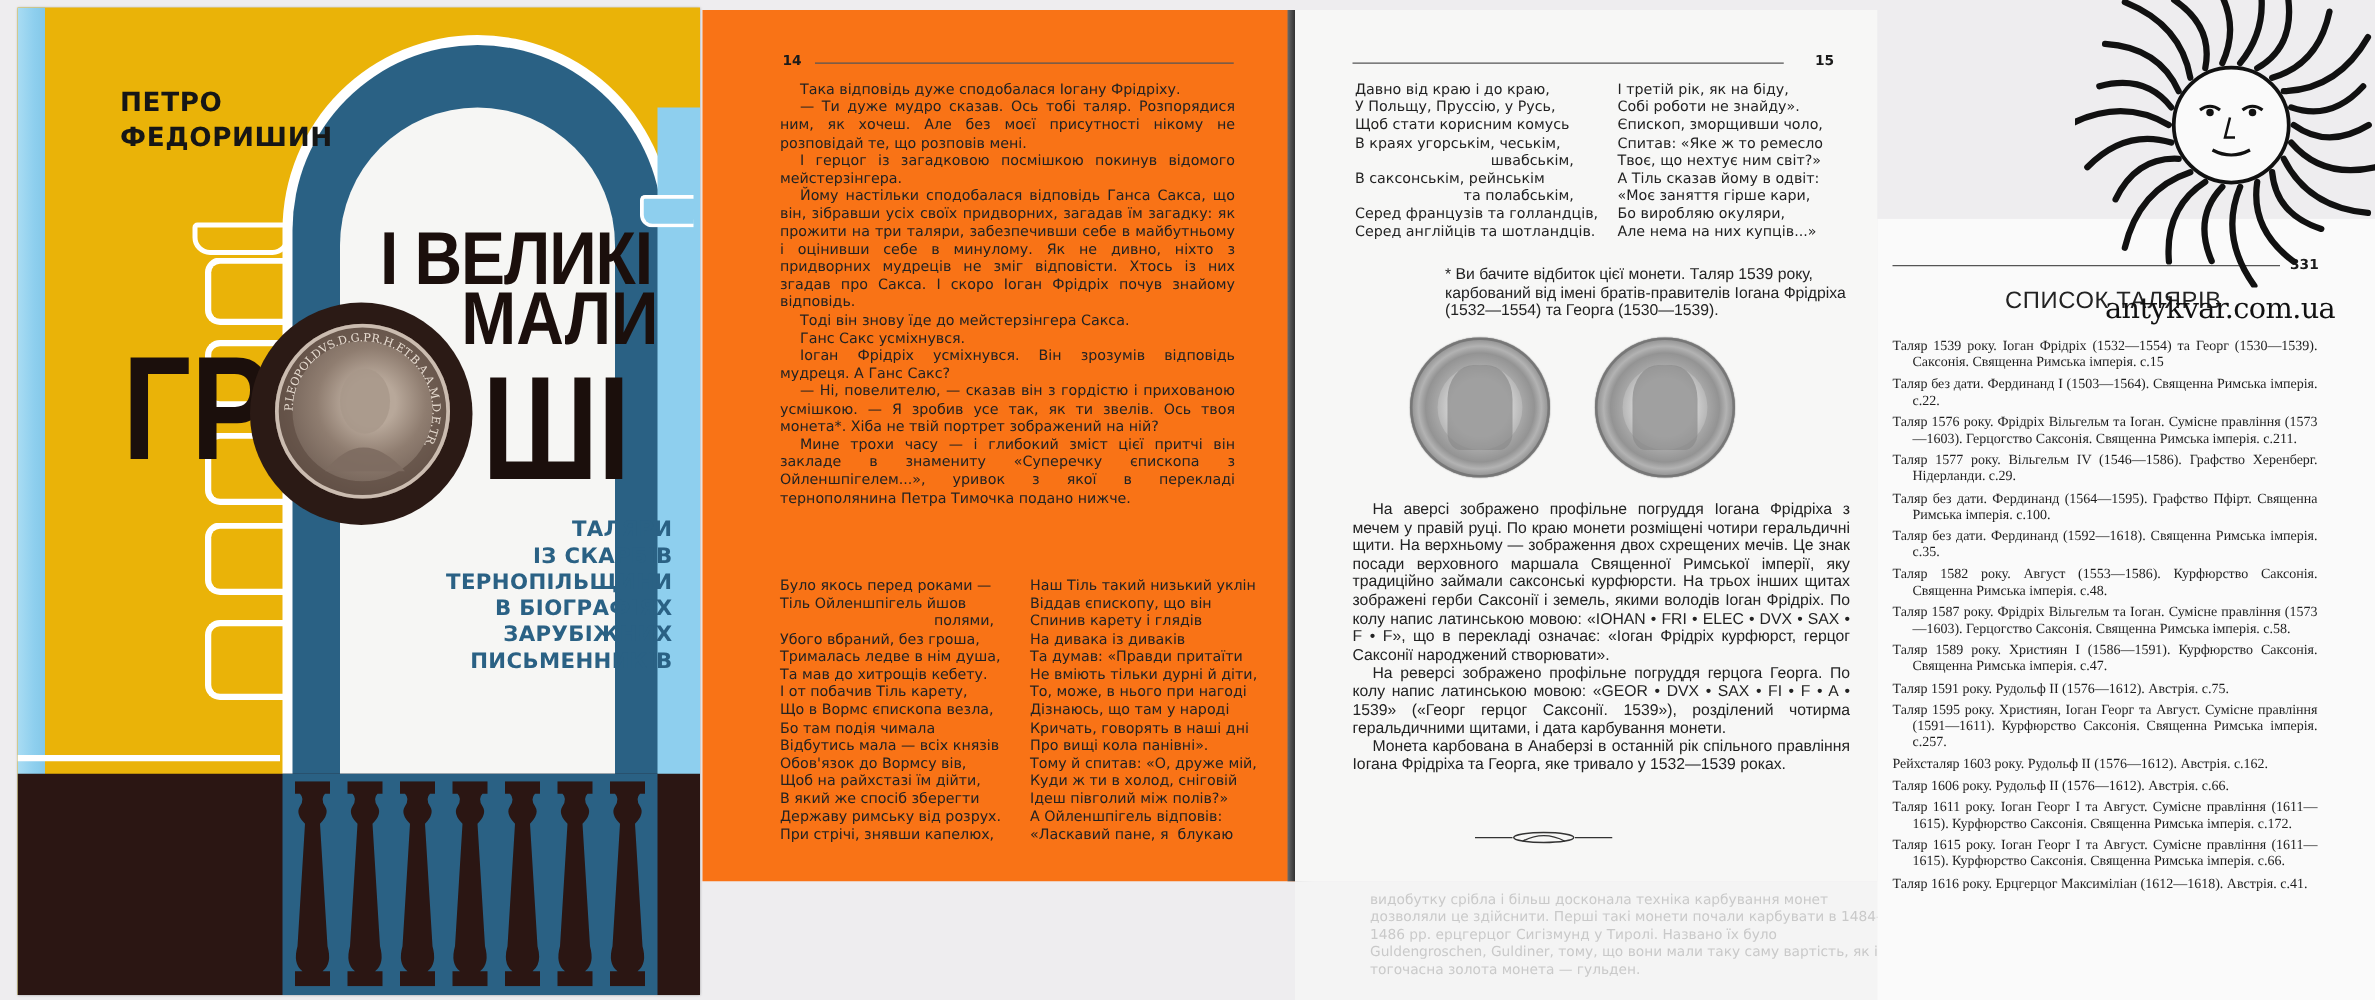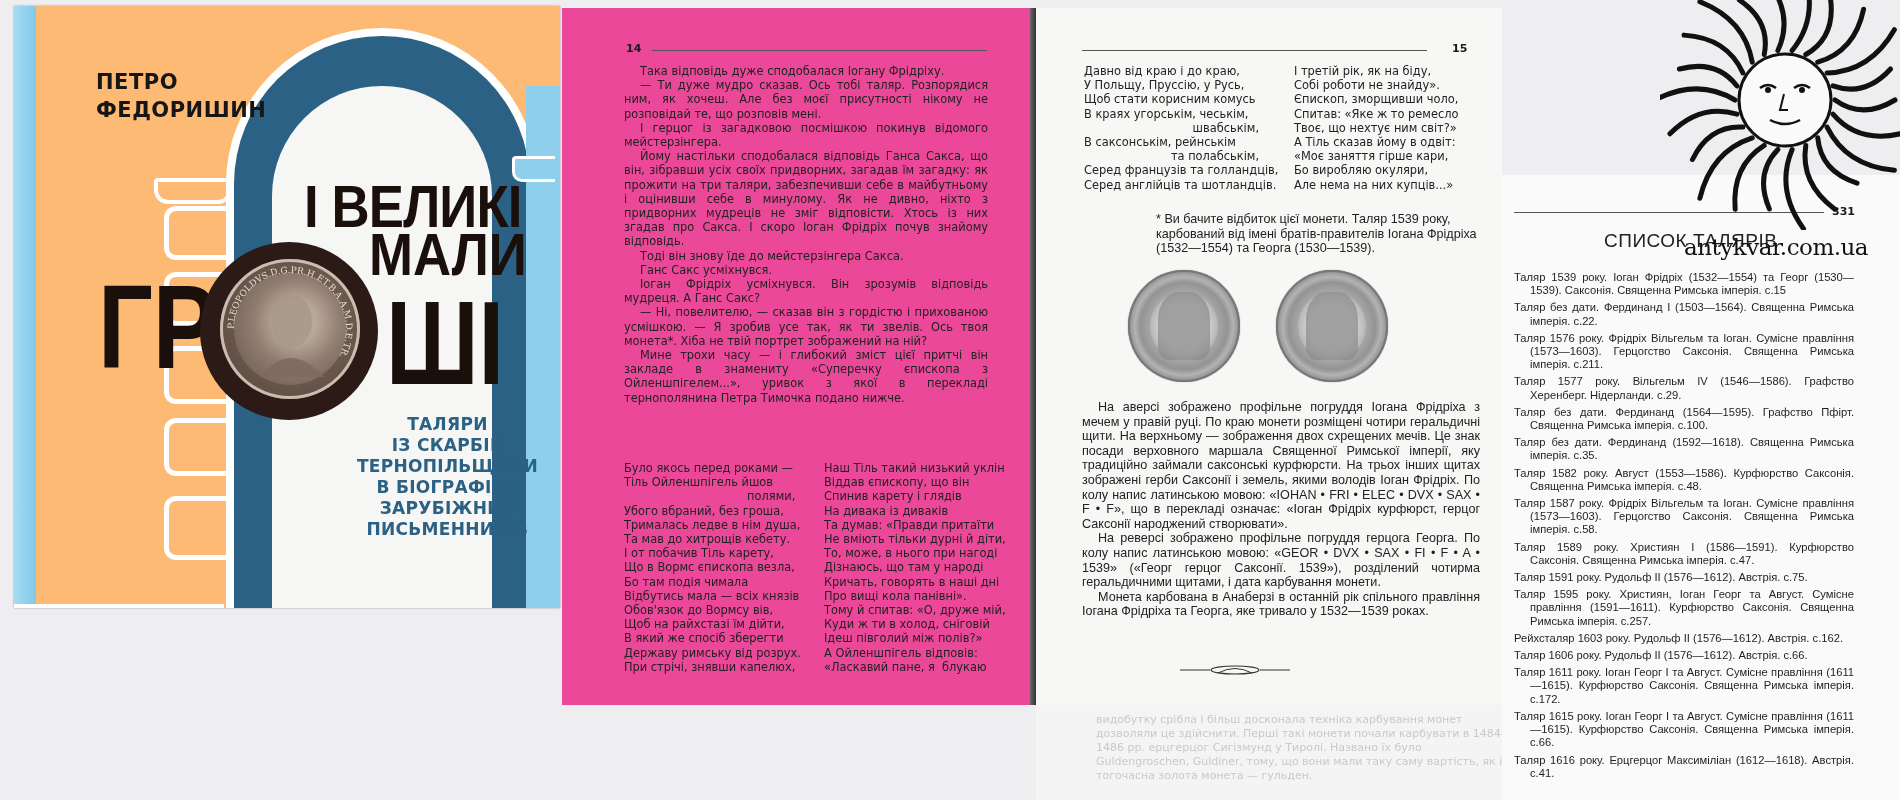--- a/index.html
+++ b/index.html
@@ -1,46 +1,46 @@
 <!DOCTYPE html>
 <html><head>
 <meta charset="utf-8">
 <style>
   html, body { margin:0; padding:0; }
   body { width:1900px; height:800px; background:#eeedef; position:relative; overflow:hidden;
          font-family:"DejaVu Sans", sans-serif; color:#1b1b1b; }
 
   
-  #cover { position:absolute; left:14px; top:6px; width:546px; height:602px; background:#fdba74; overflow:hidden;
+  #cover { position:absolute; left:14px; top:6px; width:546px; height:790px; background:#eab308; overflow:hidden;
            box-shadow: 0 0 2px rgba(0,0,0,.35); }
   #cover .spine { position:absolute; left:0; top:0; width:22px; height:100%; background:linear-gradient(90deg,#a9dcf3,#8ecfee 60%,#84c8e8); }
   #cover .author { position:absolute; left:82px; top:62px; font-family:"DejaVu Sans", sans-serif; font-weight:bold; font-size:21px; line-height:28px; color:#161616; letter-spacing:.5px; }
   
   #cover .arch-outer { position:absolute; left:212px; top:22px; width:312px; height:600px; border-radius:160px 160px 0 0; background:#fff; }
   #cover .arch-blue  { position:absolute; left:220px; top:30px; width:296px; height:600px; border-radius:150px 150px 0 0; background:#2a6184; }
   #cover .arch-inner { position:absolute; left:258px; top:80px; width:220px; height:560px; border-radius:110px 110px 0 0; background:#f6f6f4; }
   #cover .capital { position:absolute; border:4px solid #fff; border-radius:6px; background:transparent; }
   #cover .brick { position:absolute; left:150px; width:58px; border:5px solid #fff; border-right:none; border-radius:12px 0 0 12px; }
   #cover .title-1 { position:absolute; left:290px; top:170px; font-family:"Liberation Sans", sans-serif; font-weight:bold; font-size:60px; line-height:62px; color:#1b0f0c; letter-spacing:-1px; transform:scaleX(.88); transform-origin:left; }
   #cover .title-2 { position:absolute; left:355px; top:218px; font-family:"Liberation Sans", sans-serif; font-weight:bold; font-size:60px; line-height:62px; color:#1b0f0c; transform:scaleX(.88); transform-origin:left; }
   #cover .title-gr { position:absolute; left:84px; top:262px; font-family:"Liberation Sans", sans-serif; font-weight:bold; font-size:118px; line-height:118px; color:#1b0f0c; transform:scaleX(.82); transform-origin:left; }
   #cover .title-shi { position:absolute; left:372px; top:278px; font-family:"Liberation Sans", sans-serif; font-weight:bold; font-size:118px; line-height:118px; color:#1b0f0c; transform:scaleX(.78); transform-origin:left; }
   #cover .coin-ring { position:absolute; left:186px; top:236px; width:178px; height:178px; border-radius:50%; background:#2b1a15; }
   #cover .coin { position:absolute; left:206px; top:253px; width:140px; height:140px; border-radius:50%;
                  background: radial-gradient(circle at 55% 45%, #b8a89a 0 18%, #8f7d70 40%, #6f5e54 70%, #a59384 100%);
                  box-shadow: inset 0 0 0 3px #cbbcb0, inset 0 0 0 14px rgba(90,72,62,.6); }
   #cover .coin-legend { position:absolute; left:0; top:0; width:100%; height:100%; }
-  #cover .subtitle { position:absolute; right:22px; top:408px; text-align:center; font-family:"DejaVu Sans", sans-serif; font-weight:bold; font-size:17px; line-height:21px; color:#2a6184; letter-spacing:.3px; }
+  #cover .subtitle { position:absolute; right:22px; top:408px; text-align:right; font-family:"DejaVu Sans", sans-serif; font-weight:bold; font-size:17px; line-height:21px; color:#2a6184; letter-spacing:.3px; }
   #cover .bottom { position:absolute; left:0; top:613px; width:100%; height:177px; background:#2b1613; }
   #cover .balusters { position:absolute; left:212px; top:613px; width:300px; height:177px; background:#2a6184; }
   .baluster { position:absolute; top:6px; width:36px; height:164px; }
 
   
   .page { position:absolute; background:#fafafa; }
-  #page14 { left:562px; top:8px; width:474px; height:697px; background:#ec4899; }
+  #page14 { left:562px; top:8px; width:474px; height:697px; background:#f97316; }
   #page15 { left:1036px; top:8px; width:466px; height:697px; background:#f7f7f6; }
   #gutter { position:absolute; left:1030px; top:8px; width:22px; height:697px; background:linear-gradient(90deg,#6a6a6a,#2b2b2b 30%,#9a9a9a 60%,#f1f1f0); }
   #lowerstrip { position:absolute; left:1036px; top:705px; width:470px; height:95px; background:#f4f4f4; }
   #lowerstrip .ghost { position:absolute; left:60px; top:8px; width:420px; font-size:11px; line-height:14px; color:#c9c9c9; }
 
   .runhead { position:absolute; top:34px; font-size:11px; font-weight:bold; }
   .rule { position:absolute; top:42px; height:1px; background:#555; }
   .prose { position:absolute; font-family:"DejaVu Sans", sans-serif; font-size:11.4px; line-height:14.2px; color:#222; text-align:justify; }
   .prose p { margin:0; text-indent:16px; }
   .verse { position:absolute; font-family:"DejaVu Sans", sans-serif; font-size:11.4px; line-height:14.2px; color:#222; white-space:pre; }
@@ -52,21 +52,21 @@
   .coinimg .bust { position:absolute; left:30px; top:22px; width:52px; height:68px; border-radius:40% 40% 20% 20%; background:#8a8a8a; opacity:.7; }
   .ornament { position:absolute; left:1180px; top:664px; width:110px; height:12px; }
 
   
   #listpage { position:absolute; left:1502px; top:175px; width:398px; height:625px; background:#fafafa; }
   #listpage .topgrey { position:absolute; left:0; top:-175px; width:398px; height:175px; background:#eeedef; }
   #listpage .pagenum { position:absolute; left:330px; top:30px; font-size:11px; font-weight:bold; }
   #listpage .rule2 { position:absolute; left:12px; top:37px; width:310px; height:1px; background:#555; }
   #listpage .heading { position:absolute; left:102px; top:55px; font-family:"Liberation Sans", sans-serif; font-size:19px; letter-spacing:.5px; color:#222; }
   #listpage .list { position:absolute; left:12px; top:96px; width:340px; }
-  .entry { font-family:Liberation Sans, sans-serif; font-size:11.2px; line-height:13.2px; color:#1f1f1f; margin-bottom:4px; text-align:justify; padding-left:16px; text-indent:-16px; }
+  .entry { font-family:Liberation Serif, serif; font-size:11.2px; line-height:13.2px; color:#1f1f1f; margin-bottom:4px; text-align:justify; padding-left:16px; text-indent:-16px; }
   #sun { position:absolute; left:1660px; top:0; width:240px; height:230px; }
   #watermark { position:absolute; left:1684px; top:234px; font-family:"DejaVu Serif", serif; font-size:23px; color:#111; letter-spacing:-0.5px; background:rgba(250,250,250,.0); }
 </style>
 </head>
 <body>
 
 <div id="cover">
   <div class="spine"></div>
 
   <div class="capital" style="left:140px;top:172px;width:70px;height:18px;border-radius:4px 4px 14px 14px;"></div>

